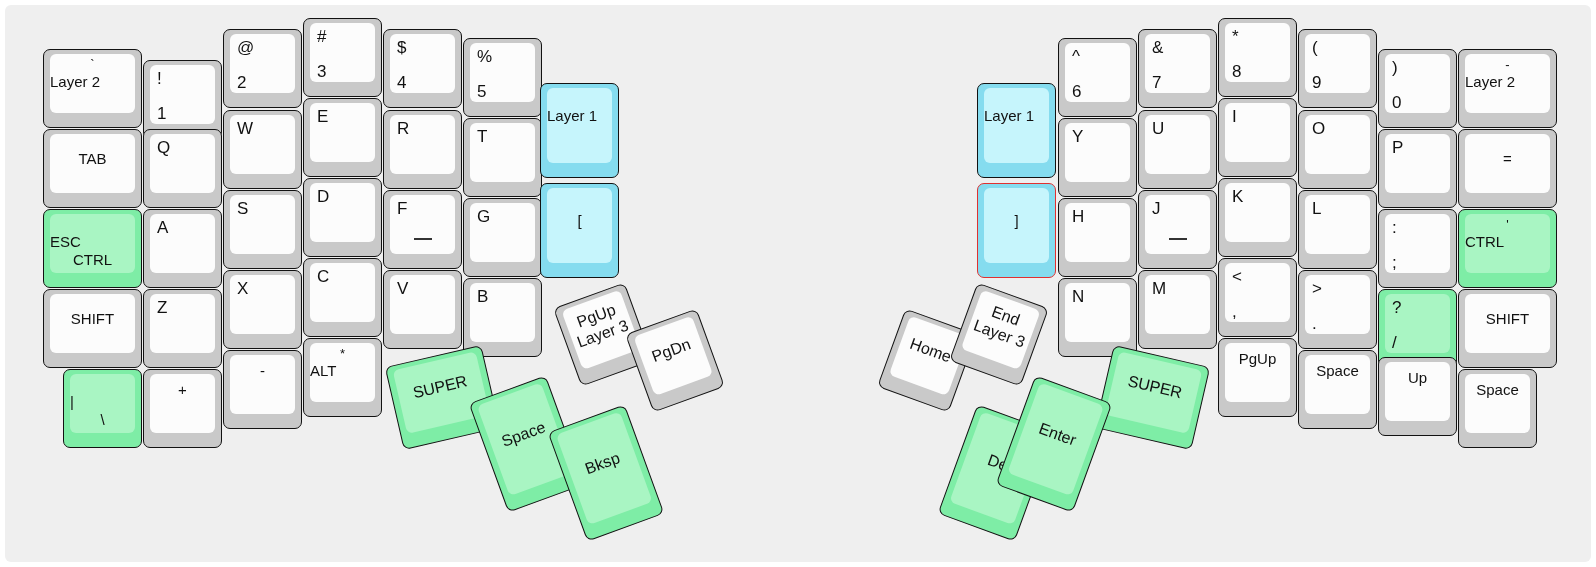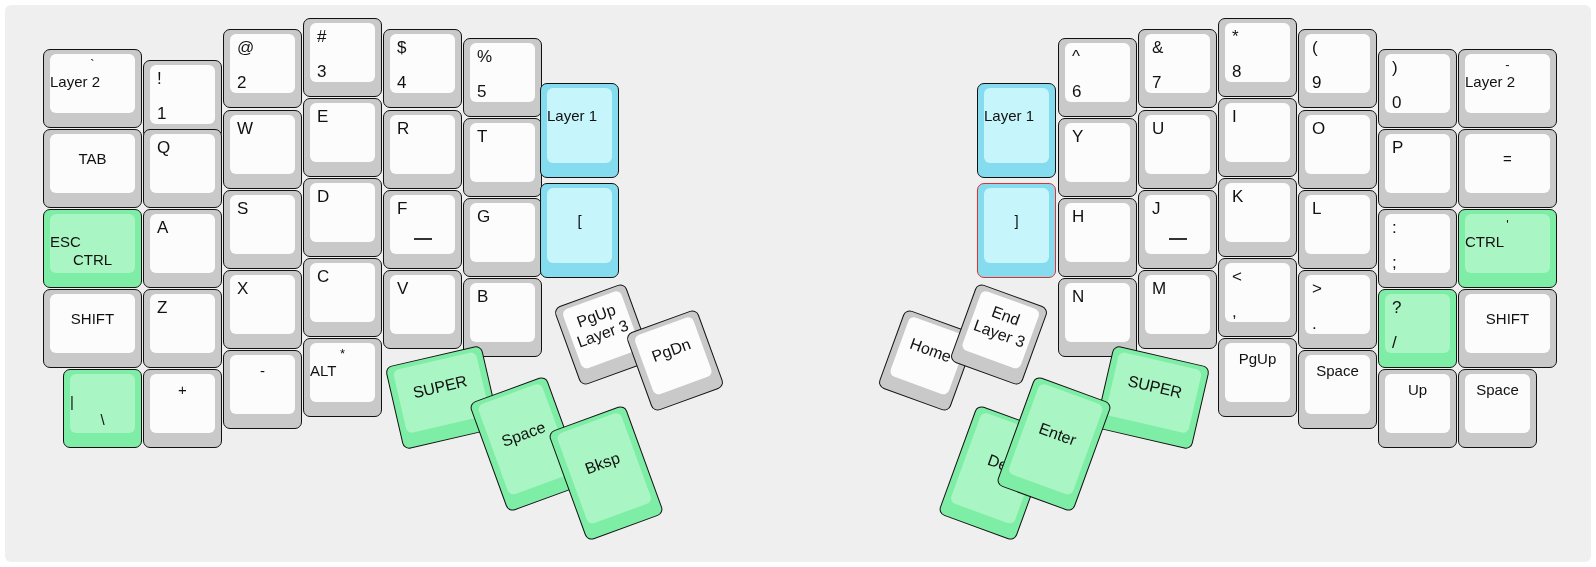--- a/index.html
+++ b/index.html
@@ -391,21 +391,21 @@
           <span class="lg tl">:</span>
           <span class="lg bl">;</span>
         </div>
       </div>
       <div class="key green" style="left: 1373px; top: 284px; width: 79px; height: 79px;">
         <div class="cap">
           <span class="lg tl">?</span>
           <span class="lg bl">/</span>
         </div>
       </div>
-      <div class="key" style="left: 1373px; top: 364px; width: 79px; height: 79px;">
+      <div class="key" style="left: 1373px; top: 352px; width: 79px; height: 79px;">
         <div class="cap">
           <span class="lg ct" style="font-size: 15px; top: 8px;">Up</span>
         </div>
       </div>
       <div class="key" style="left: 1453px; top: 44px; width: 99px; height: 79px;">
         <div class="cap">
           <span class="lg ct">-</span>
           <span class="lg cm">Layer 2</span>
         </div>
       </div>

